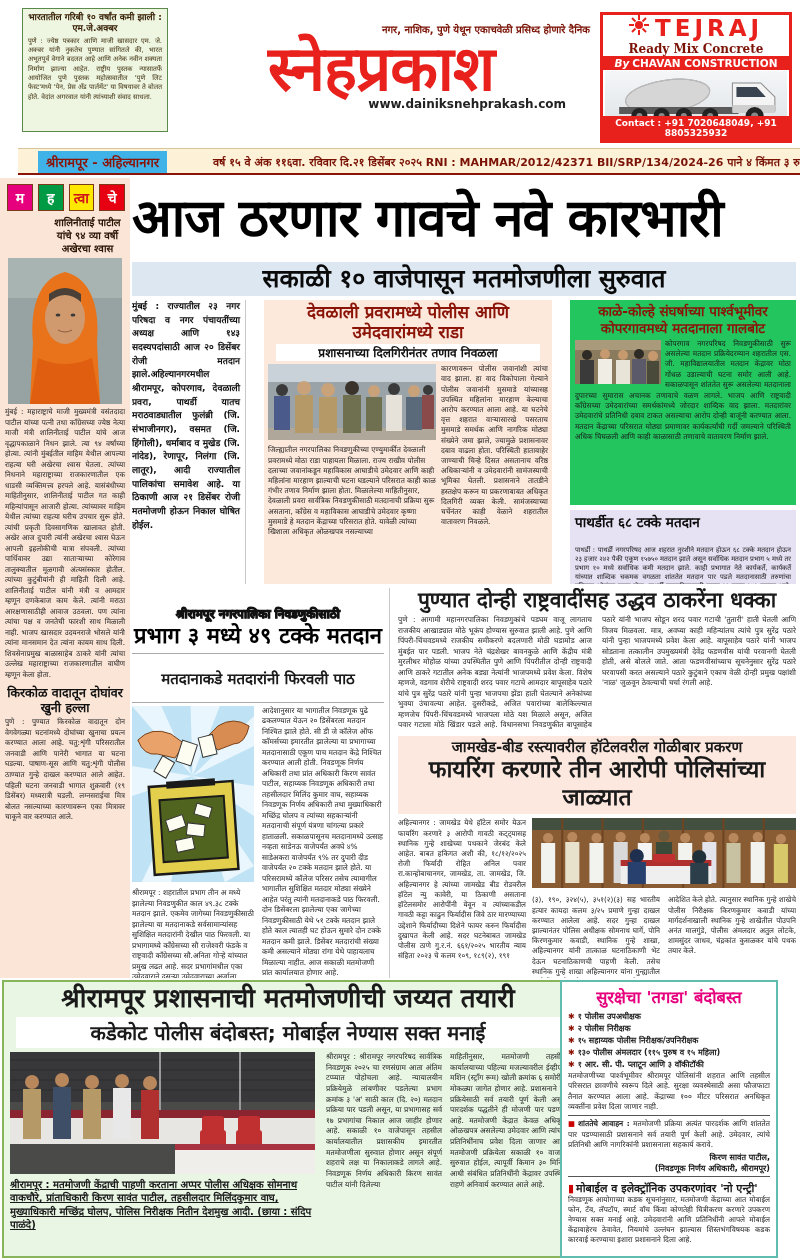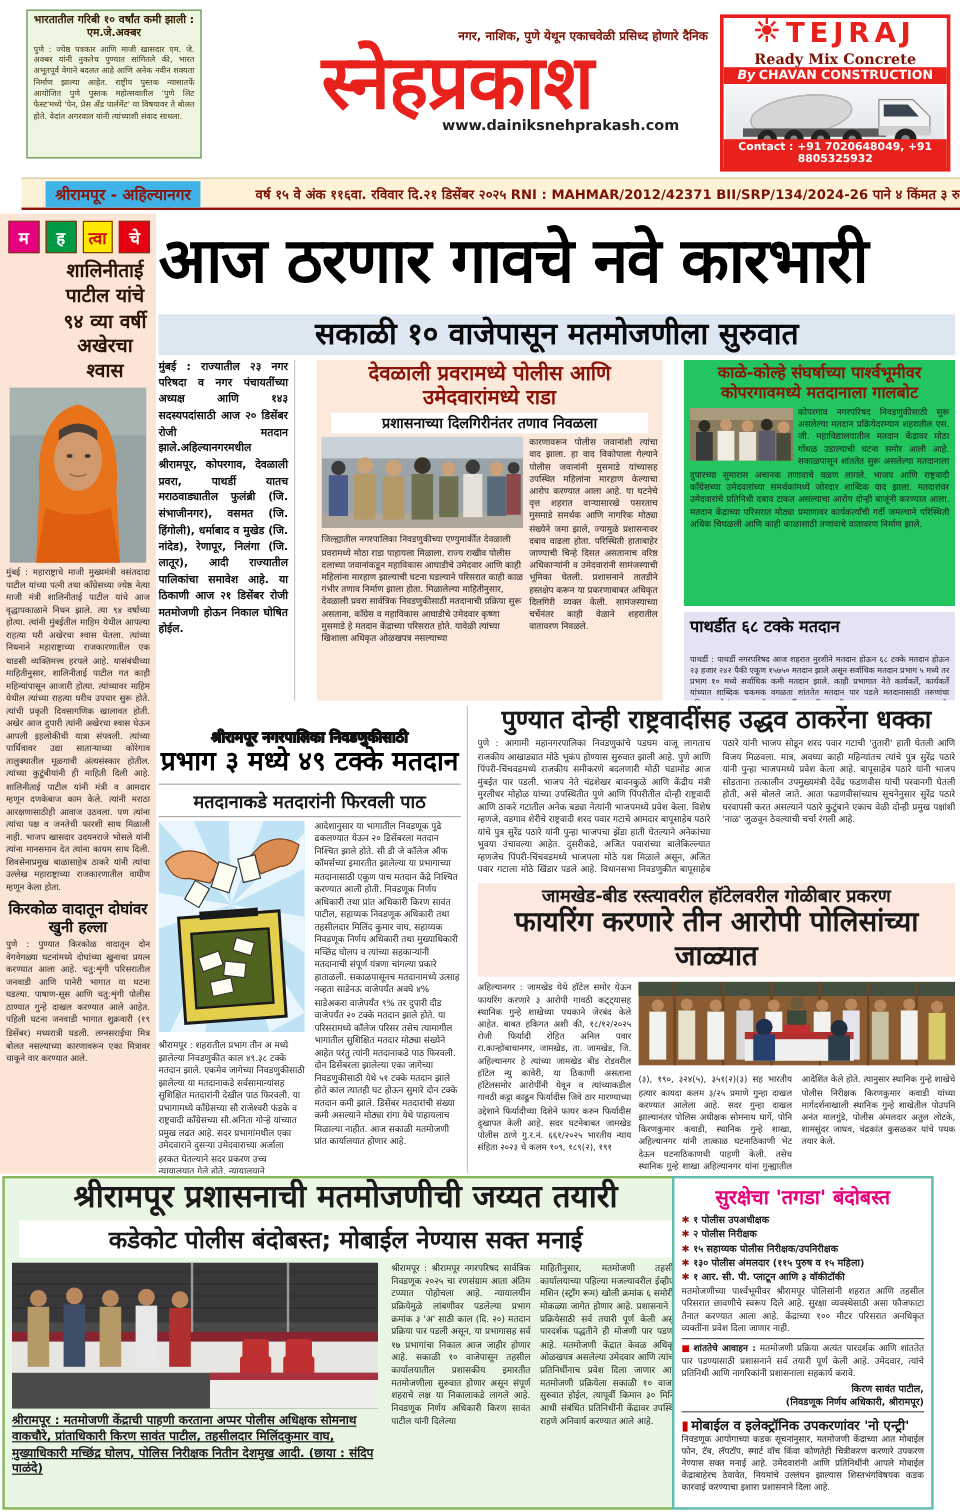--- a/index.html
+++ b/index.html
@@ -25,21 +25,21 @@
   
   .dateline{position:absolute;left:0;top:148px;width:800px;height:27px;background:#fdf2d8;border-top:1px solid #d8c49a;border-bottom:2px solid #8b1408;box-sizing:border-box;margin-left:18px;}
   .dl-place{position:absolute;left:20px;top:2px;background:#3fb3e8;color:#8b1408;font-weight:900;font-size:13px;padding:2px 8px;}
   .dl-info{position:absolute;left:195px;top:5px;font-weight:bold;color:#7a1205;font-size:11px;white-space:nowrap;}
   
   .sidebar{position:absolute;left:0;top:178px;width:130px;height:800px;background:#fbe5d6;padding:4px 5px;box-sizing:border-box;overflow:hidden;}
   .badges{display:flex;gap:5px;margin:2px 0 5px 2px;}
   .badge{width:24px;height:25px;display:flex;align-items:center;justify-content:center;font-weight:900;font-size:14px;border:1px solid #7a3a1a;}
   .b0{background:#e6007e;color:#fff;} .b1{background:#009944;color:#fff;}
   .b2{background:#ffe800;color:#d0101a;} .b3{background:#e60012;color:#fff;}
-  .sb-head1{font-size:16px;font-weight:900;text-align:center;color:#2a1505;line-height:1.3;margin-left:45px;}
+  .sb-head1{font-size:10px;font-weight:900;text-align:center;color:#2a1505;line-height:1.3;margin-left:45px;}
   .sb-photo{width:114px;height:146px;margin:3px auto;display:block;}
   .sb-body{font-size:7.2px;line-height:1.46;color:#222;}
   .sb-head2{font-size:12.5px;font-weight:900;text-align:center;color:#111;margin:5px 0 2px;line-height:1.2;}
   
   .lead-head{position:absolute;left:132px;top:178px;width:664px;height:82px;font-size:52px;font-weight:900;color:#000;text-align:left;line-height:80px;letter-spacing:-1px;}
   .lead-sub{position:absolute;left:132px;top:262px;width:664px;height:34px;background:#dde7f1;font-size:25px;font-weight:800;text-align:center;line-height:34px;color:#0a0a0a;}
   
   .row1{position:absolute;left:132px;top:300px;width:664px;height:284px;display:flex;gap:18px;overflow:hidden;}
   .colA{width:114px;font-size:9px;font-weight:bold;line-height:1.52;color:#101010;border-right:1px solid #c9c9c9;padding-right:5px;box-sizing:border-box;}
   .colB{width:288px;background:#fde9dc;box-sizing:border-box;padding:2px 4px;overflow:hidden;}
@@ -55,21 +55,21 @@
   .k-body{font-size:7.3px;line-height:1.42;margin-top:2px;}
   .photo-kop{float:left;width:86px;height:44px;margin:1px 4px 1px 0;}
   .path{background:#e6e1f3;padding:3px 5px;height:74px;box-sizing:border-box;overflow:hidden;}
   .p-head{font-size:13.5px;font-weight:900;color:#0a0a0a;}
   .p-body{font-size:6.7px;line-height:1.35;margin-top:15px;}
   
   .row2{position:absolute;left:132px;top:588px;width:664px;height:390px;display:flex;gap:8px;overflow:hidden;}
   .ward3{width:258px;border-right:1px solid #c9c9c9;padding-right:5px;box-sizing:border-box;}
   .w-kick{font-size:12px;font-weight:900;text-align:center;color:#0f172a;-webkit-text-stroke:1.1px #111;line-height:1.1;margin-top:20px;}
   .w-head{font-size:22px;font-weight:900;text-align:center;color:#000;line-height:1.2;margin-top:2px;}
-  .w-sub{font-size:15px;font-weight:800;text-align:center;border-top:1px solid #aaa;border-bottom:1px solid #aaa;margin:3px 0;padding:3px 0;}
+  .w-sub{font-size:15px;font-weight:800;text-align:center;border-top:1px solid #aaa;border-bottom:1px solid #aaa;margin:3px 0;padding:14px 0;}
   .w-cols{column-count:2;column-gap:8px;column-fill:auto;height:300px;font-size:7.4px;line-height:1.42;overflow:hidden;}
   .w-cartoon{width:100%;height:176px;margin-bottom:3px;}
   .right2{flex:1;overflow:hidden;}
   .pune-head{font-size:21px;font-weight:900;text-align:center;line-height:1.15;}
   .pune-body{column-count:2;column-gap:10px;column-fill:auto;height:116px;font-size:7.4px;line-height:1.42;overflow:hidden;margin-top:3px;}
   .jam-top{background:#fce8df;margin-top:5px;padding:2px 0 3px;}
   .jam-kick{font-size:15px;font-weight:800;text-align:center;line-height:1.2;}
   .jam-head{font-size:23px;font-weight:900;text-align:center;line-height:1.2;}
   .jam-content{display:flex;gap:6px;margin-top:4px;height:172px;overflow:hidden;}
   .jam-col1{width:128px;font-size:7.2px;line-height:1.42;}

